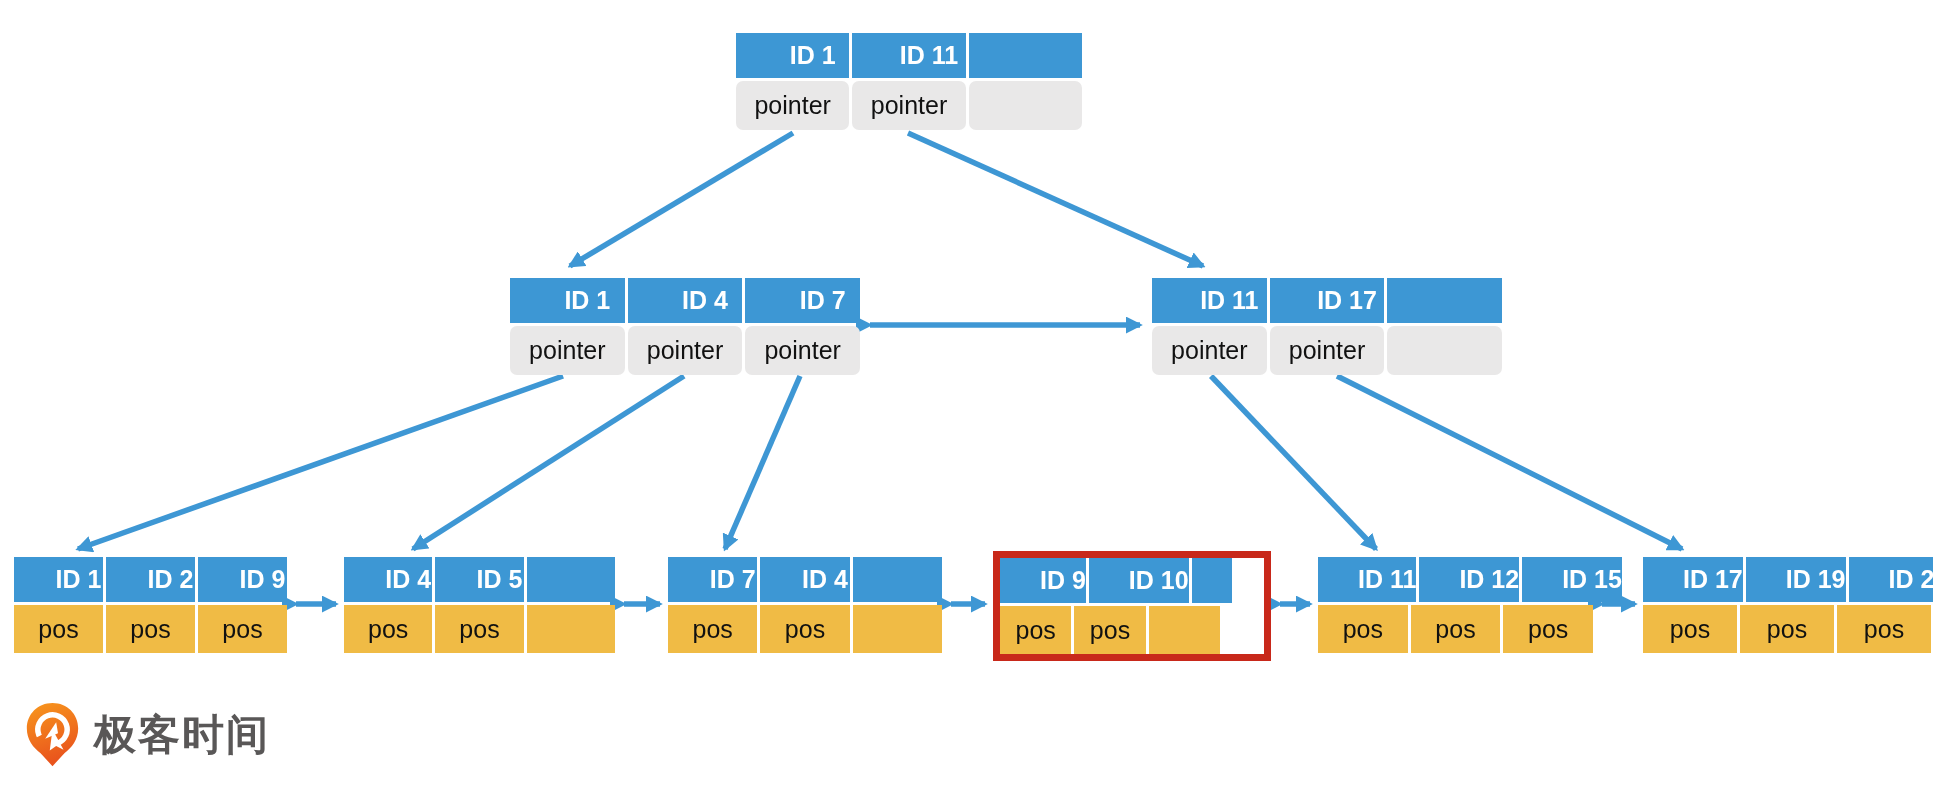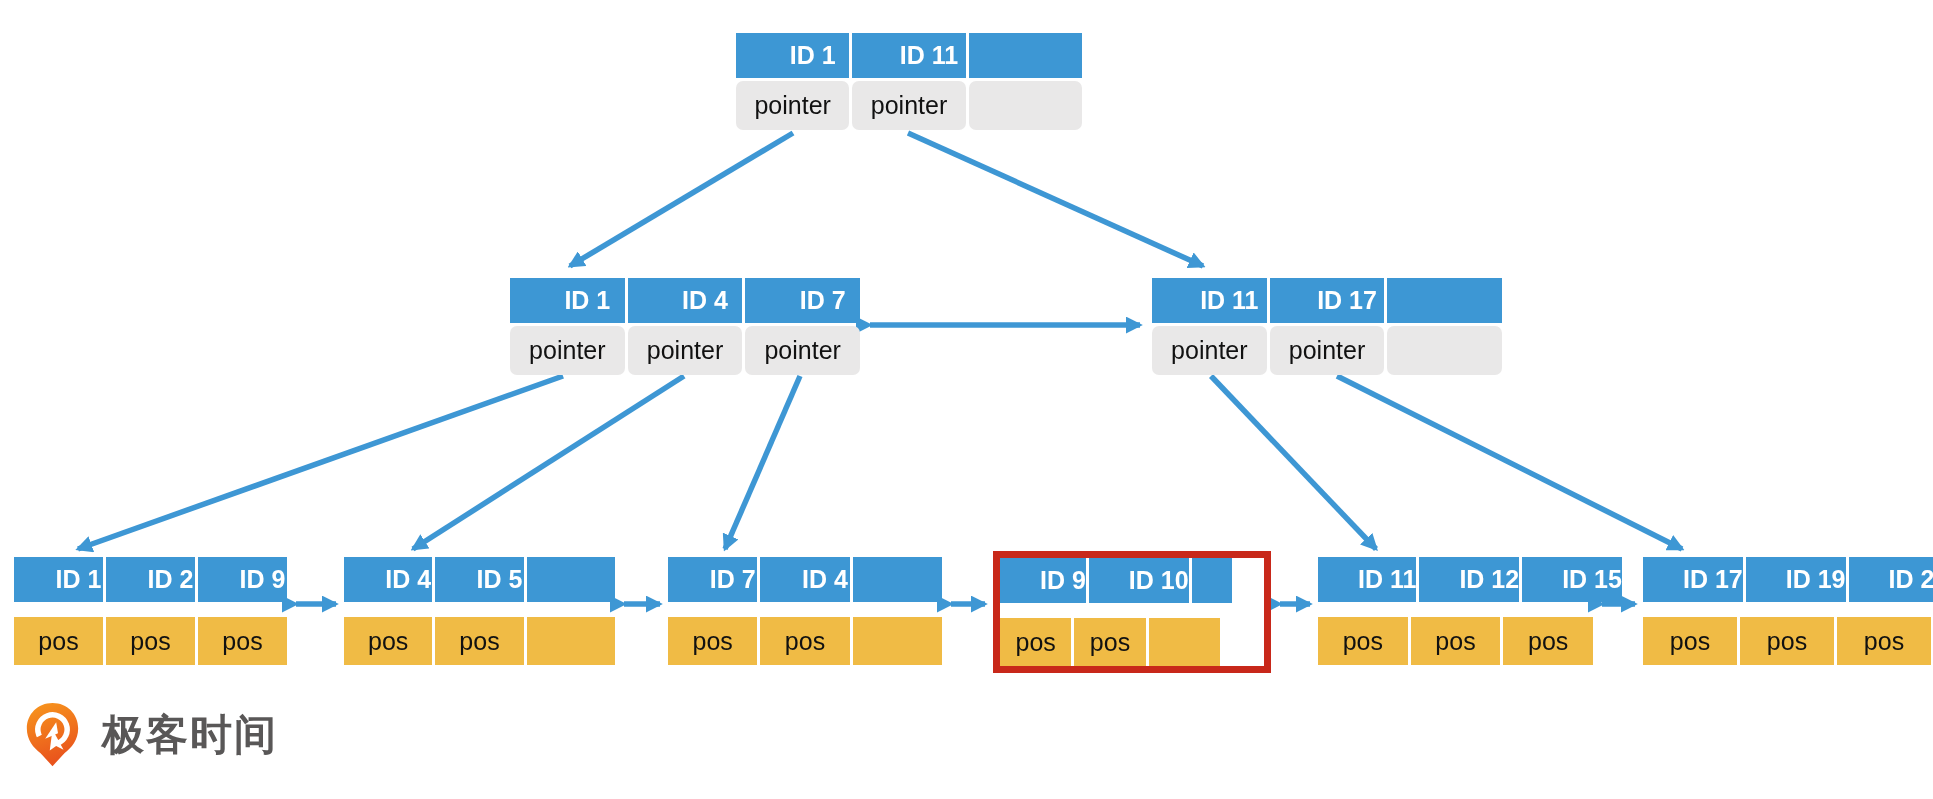--- a/index.html
+++ b/index.html
@@ -10,25 +10,25 @@
   }
   .arrow-layer{position:absolute;left:0;top:0;width:1933px;height:799px;pointer-events:none;}
   .node{position:absolute;display:flex;flex-direction:column;gap:3px;}
   .row{display:flex;gap:3px;}
   .cell{
     flex:1 1 0;display:flex;align-items:center;justify-content:center;
     font-size:25px;line-height:1;white-space:nowrap;
   }
   .cell.key{background:#3D97D4;color:#ffffff;font-weight:bold;height:45px;padding-left:40px;}
   .cell.ptr{background:#E9E8E8;color:#111111;height:49px;border-radius:7px;}
-  .cell.pos{background:#F0BB45;color:#111111;height:48px;margin-top:12px;}
+  .cell.pos{background:#F0BB45;color:#111111;height:48px;}
   .leaf .cell.key{height:45px;}
   .highlight-box{position:absolute;border:7px solid #C8281A;}
   .highlight-box .node{position:relative;left:0;top:0;}
-  .logo{position:absolute;left:25px;top:702px;display:flex;align-items:center;gap:22px;}
+  .logo{position:absolute;left:25px;top:702px;display:flex;align-items:center;gap:14px;}
   .logo-text{font-size:42px;color:#595757;font-weight:600;letter-spacing:2px;}
 </style>
 </head>
 <body>
 
 <svg class="arrow-layer" width="1933" height="799" viewBox="0 0 1933 799">
   <defs>
     <marker id="ah" markerUnits="userSpaceOnUse" markerWidth="17" markerHeight="17" viewBox="0 0 12 12" refX="10" refY="6" orient="auto">
       <path d="M0,0 L12,6 L0,12 Z" fill="#3E97D4"></path>
     </marker>

